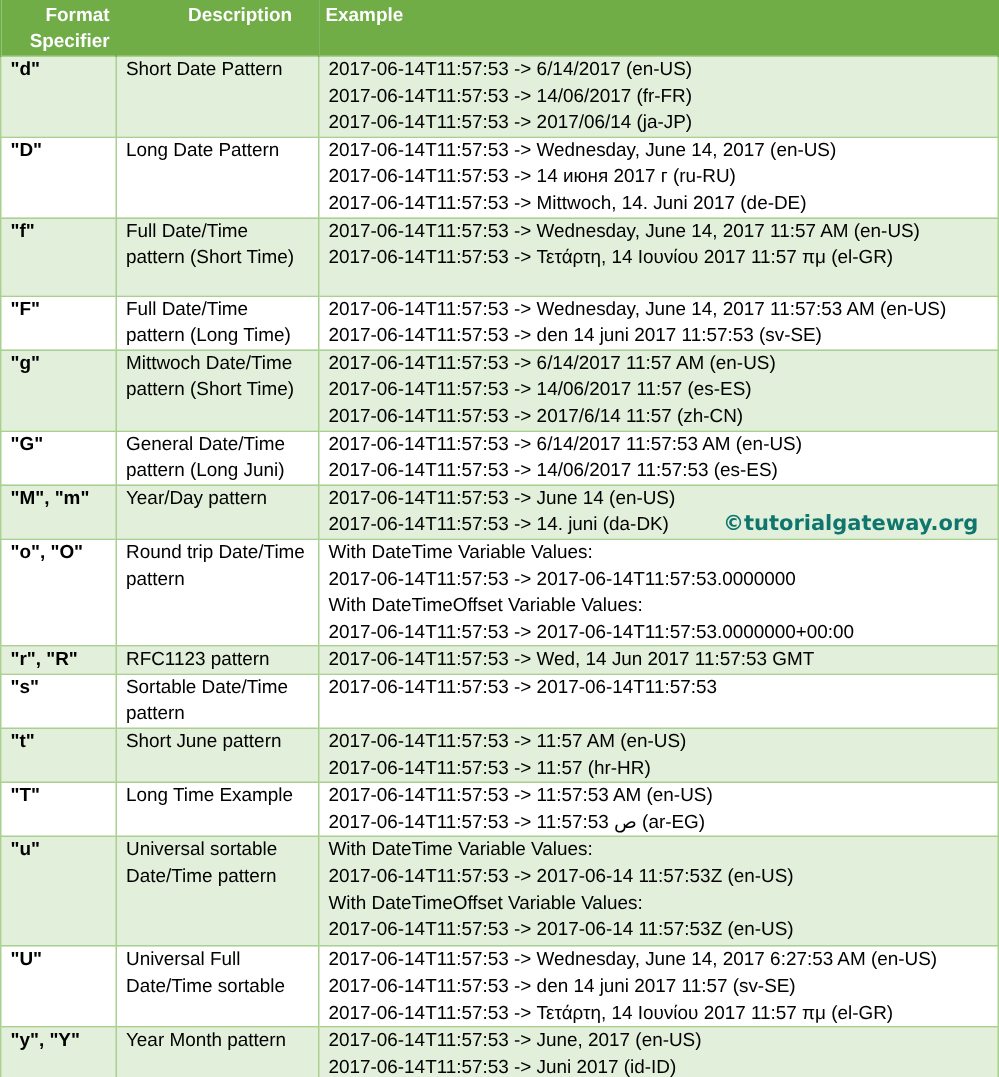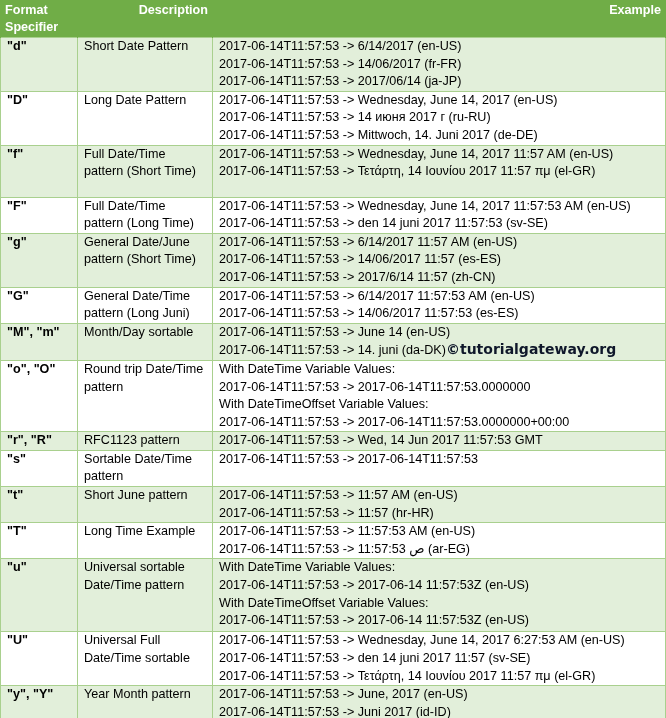--- a/index.html
+++ b/index.html
@@ -19,38 +19,39 @@
       color: #ffffff;
       font-weight: bold;
       font-size: 12.6px;
       vertical-align: top;
       border-left: 1px solid #70ad47;
       border-right: 1px solid #70ad47;
       padding: 2px 4px 0 4px;
       line-height: 17px;
       height: 35px;
     }
-    table.fmt th.h1 { text-align: left; margin-left: 12px; }
-    table.fmt th.h2 { text-align: right; padding-left: 34px; }
-    table.fmt th.h3 { text-align: right; }
+    table.fmt th.h1 { text-align: right; margin-left: 12px; }
+    table.fmt th.h2 { text-align: center; padding-left: 34px; }
+    table.fmt th.h3 { text-align: left; }
     table.fmt td {
       border: 1px solid #a9d08e;
       vertical-align: top;
       padding: 0 4px 0 6px;
       line-height: 17.6px;
     }
     tr.alt td { background: #e2efda; }
     tr.plain td { background: #ffffff; }
     td.spec { font-weight: bold; padding-left: 10px; white-space: nowrap; }
     td.desc { padding-left: 10px; }
     td.ex div { white-space: nowrap; }
     .watermark {
-      color: #0f172a;
+      color: #0f766e;
       font-weight: bold;
       font-size: 14px;
+      margin-left: 36px;
       font-family: "DejaVu Sans", sans-serif;
     }
   </style>
 </head>
 <body>
 
 <table class="fmt">
   <colgroup>
       <col class="c1">
       <col class="c2">
@@ -98,40 +99,40 @@
       <td class="spec">"F"</td>
       <td class="desc">Full Date/Time pattern (Long Time)</td>
       <td class="ex">
         <div>2017-06-14T11:57:53 -&gt; Wednesday, June 14, 2017 11:57:53 AM (en-US)</div>
         <div>2017-06-14T11:57:53 -&gt; den 14 juni 2017 11:57:53 (sv-SE)</div>
       </td>
     </tr>
 
     <tr class="alt" style="height:53px">
       <td class="spec">"g"</td>
-      <td class="desc">General Date/June pattern (Short Time)</td>
+      <td class="desc">Mittwoch Date/Time pattern (Short Time)</td>
       <td class="ex">
         <div>2017-06-14T11:57:53 -&gt; 6/14/2017 11:57 AM (en-US)</div>
         <div>2017-06-14T11:57:53 -&gt; 14/06/2017 11:57 (es-ES)</div>
         <div>2017-06-14T11:57:53 -&gt; 2017/6/14 11:57 (zh-CN)</div>
       </td>
     </tr>
 
     <tr class="plain" style="height:35px">
       <td class="spec">"G"</td>
       <td class="desc">General Date/Time pattern (Long Juni)</td>
       <td class="ex">
         <div>2017-06-14T11:57:53 -&gt; 6/14/2017 11:57:53 AM (en-US)</div>
         <div>2017-06-14T11:57:53 -&gt; 14/06/2017 11:57:53 (es-ES)</div>
       </td>
     </tr>
 
     <tr class="alt" style="height:35px">
       <td class="spec">"M", "m"</td>
-      <td class="desc">Month/Day sortable</td>
+      <td class="desc">Year/Day pattern</td>
       <td class="ex">
         <div>2017-06-14T11:57:53 -&gt; June 14 (en-US)</div>
         <div><span>2017-06-14T11:57:53 -&gt; 14. juni (da-DK)</span><span class="watermark">©tutorialgateway.org</span></div>
       </td>
     </tr>
 
     <tr class="plain" style="height:71px">
       <td class="spec">"o", "O"</td>
       <td class="desc">Round trip Date/Time pattern</td>
       <td class="ex">

